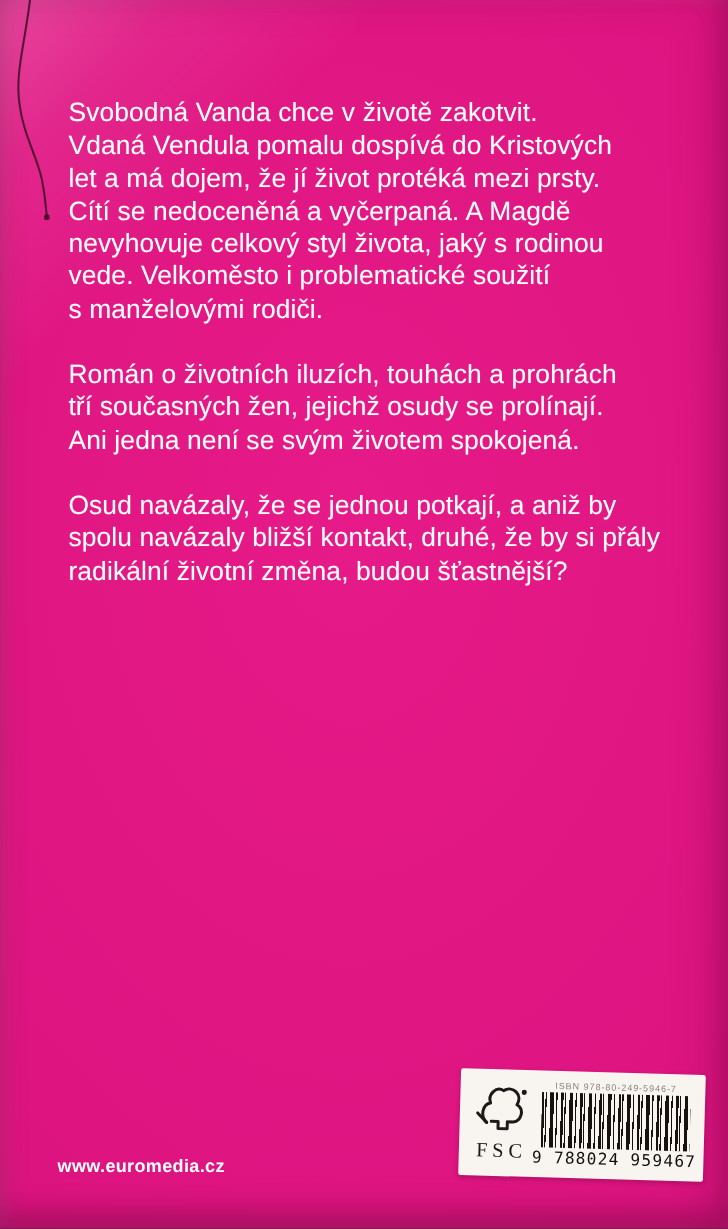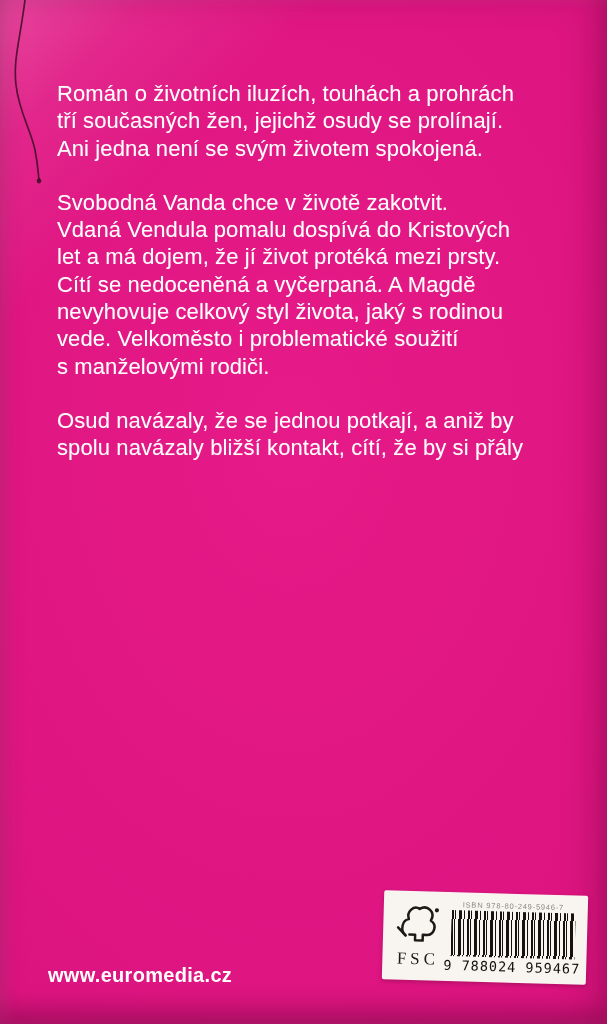--- a/index.html
+++ b/index.html
@@ -23,21 +23,21 @@
     text-shadow:0 0 1px rgba(255,255,255,0.25);
   }
   .para{margin:0 0 27px 0;}
   .line{white-space:nowrap;}
   .thread{position:absolute;left:0;top:0;pointer-events:none;}
   .website{
     position:absolute;
     left:48px; top:964px;
     color:#ffffff;
     font-weight:bold;
-    font-size:20px;
+    font-size:15px;
     letter-spacing:0.3px;
   }
   .barcode-label{
     position:absolute;
     left:383px; top:893px;
     width:204px; height:89px;
     background:#f8f5f1;
     border-radius:2px;
     transform:rotate(1.6deg);
     box-shadow:0 2px 4px rgba(80,0,40,0.30);
@@ -95,36 +95,37 @@
 
 <div class="cover">
 
   <svg class="thread" width="90" height="200" viewBox="0 0 90 200">
     <path d="M25,0 C20,40 13,60 16,85 C19,112 31,130 35,150 C38,165 38,172 39,180" fill="none" stroke="#3d0e26" stroke-width="1.7" stroke-linecap="round" opacity="0.85"></path>
     <circle cx="39" cy="181" r="2.4" fill="#3d0e26" opacity="0.85"></circle>
   </svg>
 
   <div class="text-block">
     <div class="para">
-      <div class="line">Román o životních iluzích, touhách a prohrách</div>
-      <div class="line">tří současných žen, jejichž osudy se prolínají.</div>
-      <div class="line">Ani jedna není se svým životem spokojená.</div>
-    </div>
-    <div class="para">
       <div class="line">Svobodná Vanda chce v životě zakotvit.</div>
       <div class="line">Vdaná Vendula pomalu dospívá do Kristových</div>
       <div class="line">let a má dojem, že jí život protéká mezi prsty.</div>
       <div class="line">Cítí se nedoceněná a vyčerpaná. A Magdě</div>
       <div class="line">nevyhovuje celkový styl života, jaký s rodinou</div>
       <div class="line">vede. Velkoměsto i problematické soužití</div>
       <div class="line">s manželovými rodiči.</div>
     </div>
     <div class="para">
+      <div class="line">Román o životních iluzích, touhách a prohrách</div>
+      <div class="line">tří současných žen, jejichž osudy se prolínají.</div>
+      <div class="line">Ani jedna není se svým životem spokojená.</div>
+    </div>
+    <div class="para">
       <div class="line">Osud navázaly, že se jednou potkají, a aniž by</div>
-      <div class="line">spolu navázaly bližší kontakt, cítí, že by si přály</div>
+      <div class="line">spolu navázaly bližší kontakt, druhé, že by si přály</div>
+      <div class="line">radikální životní změna, budou šťastnější?</div>
     </div>
   </div>
 
   <div class="barcode-label">
     <div class="fsc-block">
       <svg width="46" height="46" viewBox="0 0 48 48">
         <path d="M4,27 L12,35" fill="none" stroke="#1c1a18" stroke-width="2.6" stroke-linecap="round"></path>
         <path d="M12,35 C6,30 8,19 15,18 C12,10 20,3 26,7 C34,2 43,10 38,19 C45,23 42,33 35,34
                  L30,34 L30,40 L22,40 L22,34 L16,34" fill="none" stroke="#1c1a18" stroke-width="2.6" stroke-linejoin="round" stroke-linecap="round"></path>
         <circle cx="44" cy="8" r="2.2" fill="#1c1a18"></circle>

